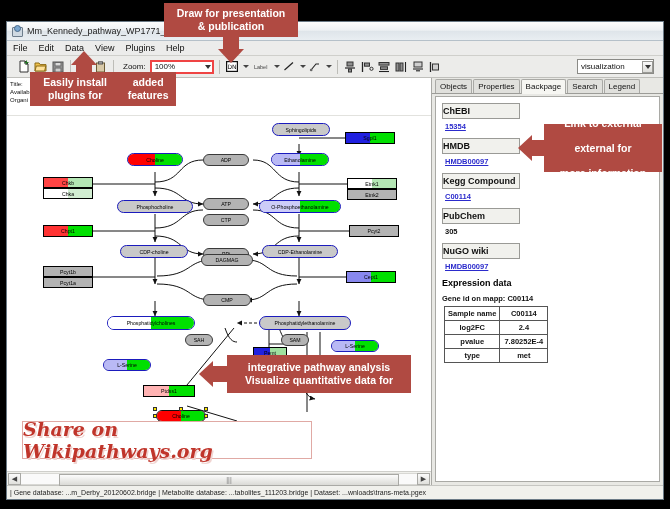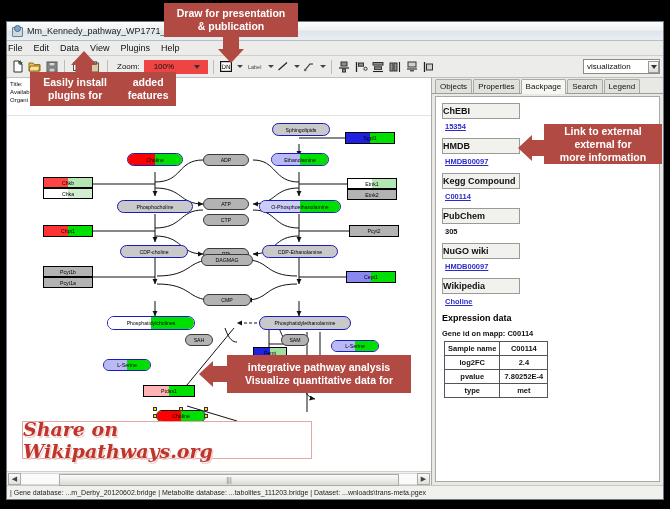--- a/index.html
+++ b/index.html
@@ -45,44 +45,44 @@
     width:5px; height:5px; border-radius:50%;
     background:#7ba7d0; border:1px solid #4a6b8c;
   }
   .title-text { white-space: nowrap; overflow: hidden; }
 
   
   .menubar {
     height: 15px; background: #ececeb;
     border-bottom: 1px solid #cfcfcb;
     display: flex; align-items: center;
-    gap: 9px;
+    padding-left: 5px; gap: 9px;
     font-size: 9px; color: #101010;
   }
   .menubar .mi { cursor: default; padding: 0 1px; }
 
   
   .toolbar {
     height: 22px; background: #ececea;
     border-bottom: 1px solid #bfbfbb;
     display: flex; align-items: center;
-    padding: 0 3px; gap: 2px;
+    padding: 0 9px; gap: 2px;
     font-size: 8px; color: #111;
     position: relative;
   }
   .tbtn {
     width: 15px; height: 15px;
     display: flex; align-items: center; justify-content: center;
     position: relative;
   }
   .tbsep { width: 1px; height: 14px; background: #bdbdb8; margin: 0 3px; }
   .zoomlbl { font-size: 8px; margin: 0 2px 0 4px; }
   .zoombox {
     width: 64px; height: 14px; background: #fff;
-    border: 7px solid #ef4444;
+    border: 2px solid #ef4444;
     display: flex; align-items: center; justify-content: space-between;
     padding: 0 1px 0 3px; font-size: 8px;
   }
   .caret { width:0;height:0;border-left:3px solid transparent;border-right:3px solid transparent;border-top:4px solid #333; }
   .dd-arrow { width:0;height:0;border-left:3px solid transparent;border-right:3px solid transparent;border-top:3px solid #444; margin-left:1px;}
   .combo-btn { width:11px;height:12px;background:linear-gradient(#fafafa,#dcdcd8);border:1px solid #9a9a96;display:flex;align-items:center;justify-content:center;}
   .viz-combo {
     margin-left: auto;
     width: 77px; height: 15px; background: #fff; border: 1px solid #8a8a86;
     display: flex; align-items: center; justify-content: space-between;
@@ -669,24 +669,20 @@
             <div class="dbhdr">Kegg Compound</div>
             <a class="dblink" href="#">C00114</a>
           </div>
           <div class="dbsec">
             <div class="dbhdr">PubChem</div>
             <span class="dbplain">305</span>
           </div>
           <div class="dbsec">
             <div class="dbhdr">NuGO wiki</div>
             <a class="dblink" href="#">HMDB00097</a>
-          </div>
-          <div class="dbsec">
-            <div class="dbhdr">Wikipedia</div>
-            <a class="dblink" href="#">Choline</a>
           </div>
 
           <div class="exprhdr">Expression data</div>
           <div class="geneid">Gene id on mapp: C00114</div>
 
           <table class="expr">
             <tbody>
                 <tr>
               <td>Sample name</td>
               <td>C00114</td>
@@ -721,21 +717,21 @@
   <div class="arrow-stem-v" style="left:223px;top:37px;width:16px;height:13px;"></div>
   <div class="arrow-down" style="left:218px;top:49px;"></div>
 
   <div class="callout" style="left:30px;top:72px;width:146px;height:34px;font-size:10.5px;flex-direction:row;">
     <span>Easily install plugins for</span>
     <span>added features</span>
   </div>
   <div class="arrow-stem-v" style="left:76px;top:64px;width:16px;height:10px;"></div>
   <div class="arrow-up" style="left:71px;top:51px;"></div>
 
-  <div class="callout" style="left:544px;top:124px;width:118px;height:40px;font-size:10.5px;flex-direction:column;">
+  <div class="callout" style="left:544px;top:124px;width:118px;height:48px;font-size:10.5px;flex-direction:column;gap:12px;">
     <span>Link  to external</span>
     <span>external  for</span>
     <span>more information</span>
   </div>
   <div class="arrow-stem-v" style="left:532px;top:140px;width:14px;height:16px;"></div>
   <div class="arrow-left" style="left:518px;top:135px;"></div>
 
   <div class="callout" style="left:227px;top:355px;width:184px;height:38px;font-size:10.5px;flex-direction:column;">
     <span>integrative pathway analysis</span>
     <span>Visualize quantitative data  for</span>

